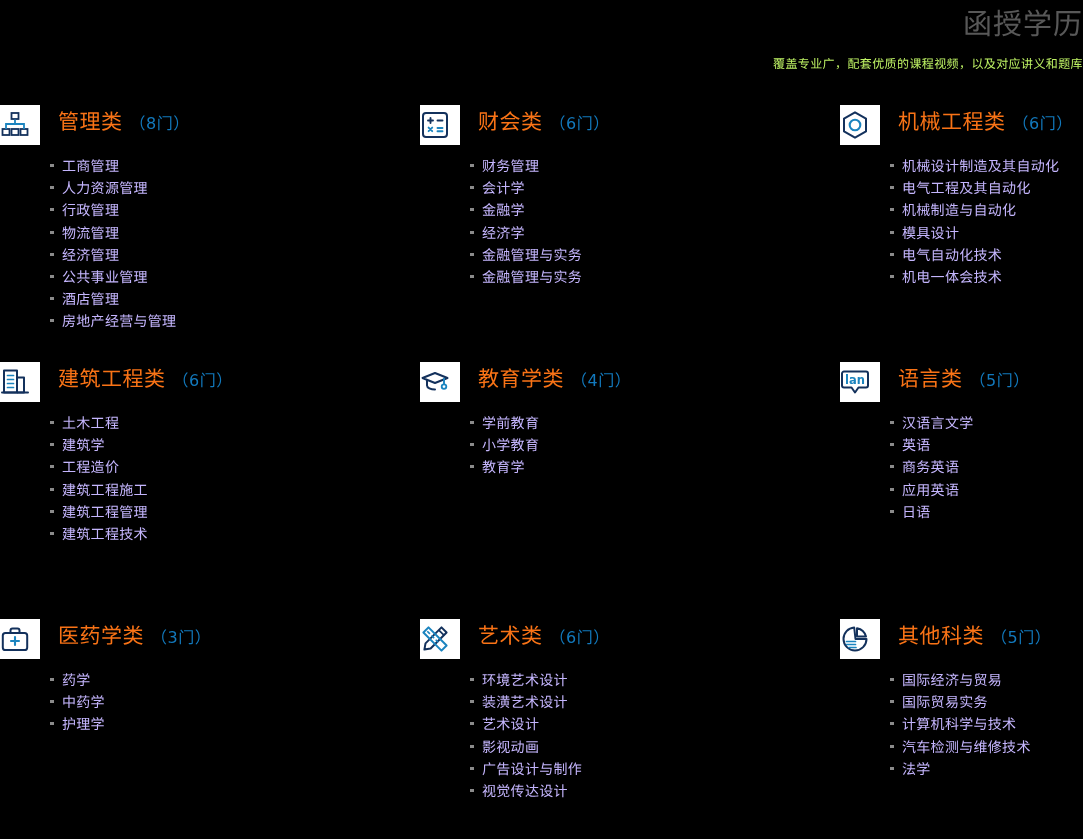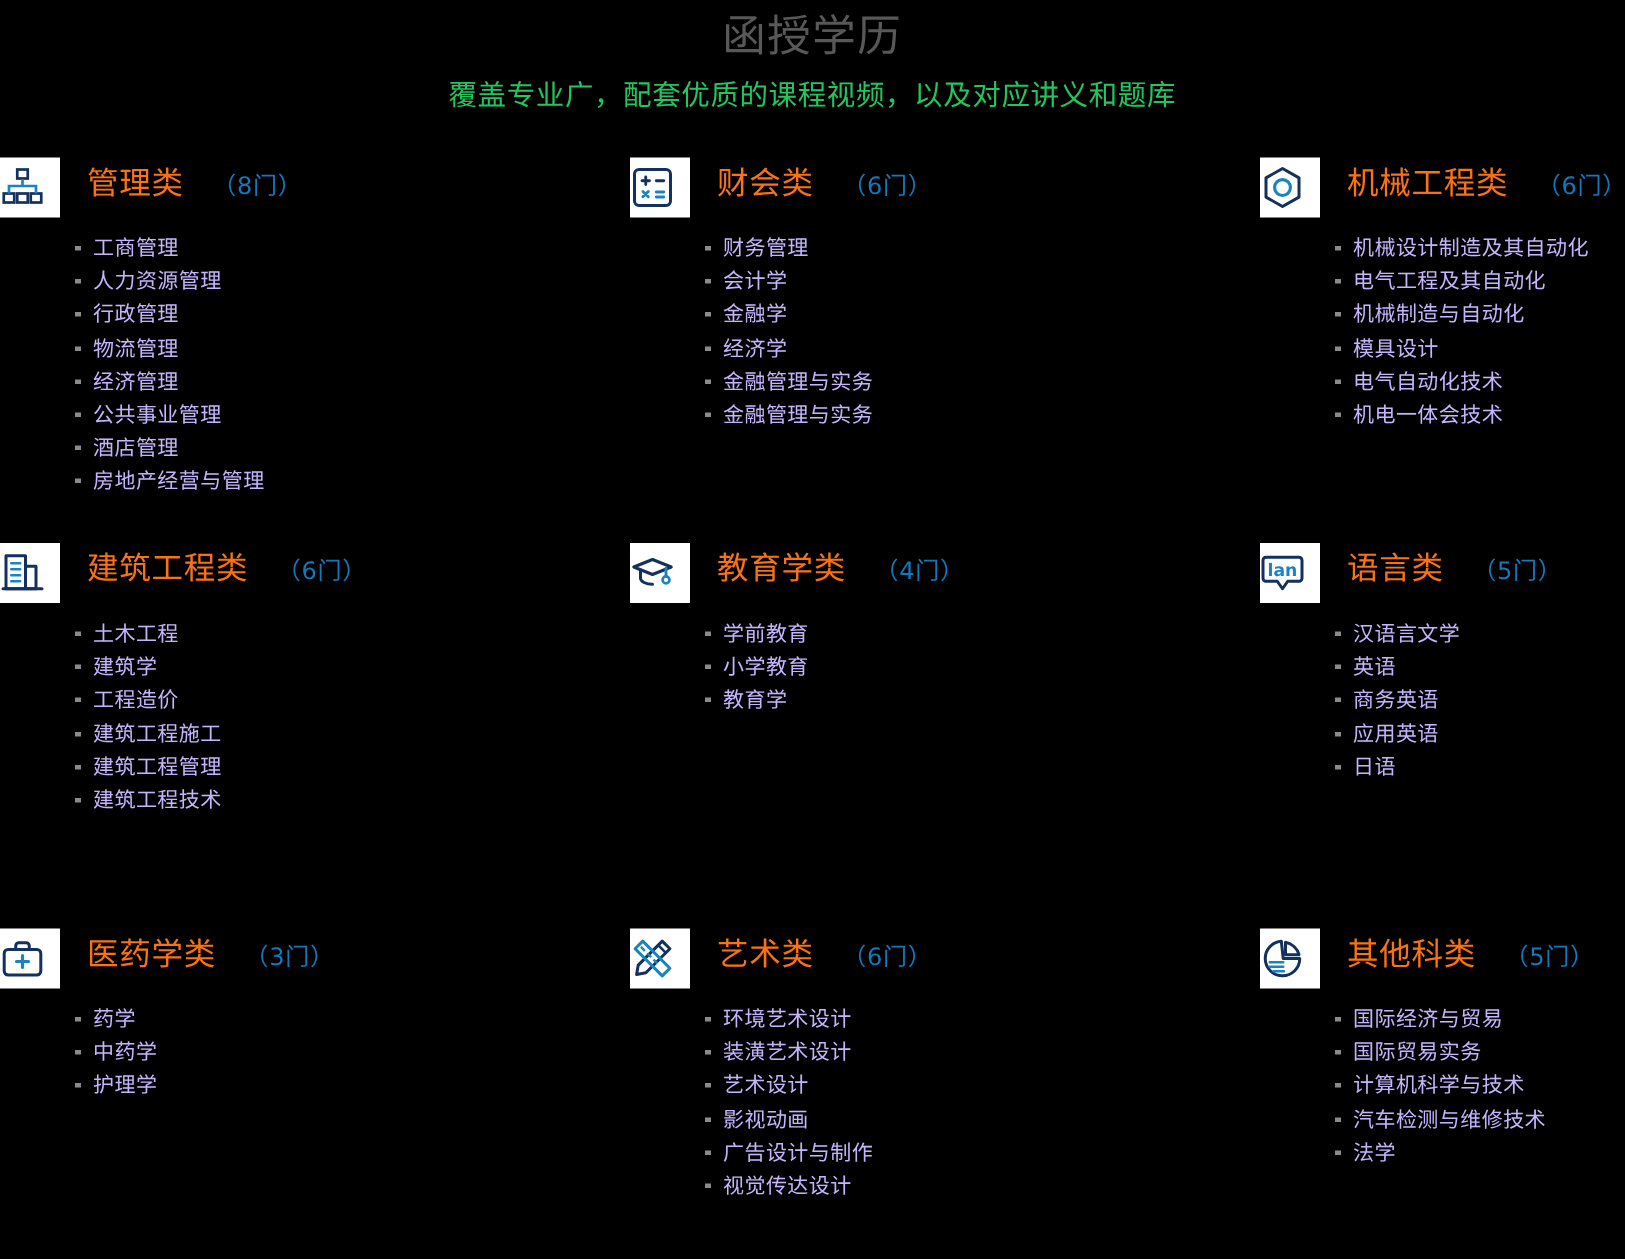--- a/index.html
+++ b/index.html
@@ -18,34 +18,35 @@
   .page {
     position: relative;
     width: 1083px;
     height: 839px;
     background: #000000;
   }
 
   
   .header {
     padding-top: 6px;
-    text-align: center;
+    text-align: right;
+    font-family: Liberation Serif, serif;
   }
   .page-title {
     font-size: 29px;
     line-height: 36px;
     font-weight: 400;
     color: #585858;
     letter-spacing: 1px;
     margin: 0;
   }
   .page-subtitle {
-    font-size: 19px;
+    font-size: 12px;
     line-height: 22px;
-    color: #22c55e;
+    color: #bef264;
     margin: 11px 0 0 0;
     letter-spacing: 0.4px;
   }
 
   
   .grid {
     position: relative;
     margin-top: 30px;
     display: grid;
     grid-template-columns: 420px 420px 243px;
@@ -80,21 +81,21 @@
   }
   .cat-title {
     font-size: 21px;
     line-height: 30px;
     color: #f97316;
     letter-spacing: 0.5px;
   }
   .cat-count {
     font-size: 16px;
     color: #1279bd;
-    margin-left: 19px;
+    margin-left: 7px;
     letter-spacing: 0.5px;
   }
 
   .cat-list {
     list-style: none;
     margin: 6px 0 0 0;
     padding: 0 0 0 62px;
   }
   .cat-list li {
     position: relative;

